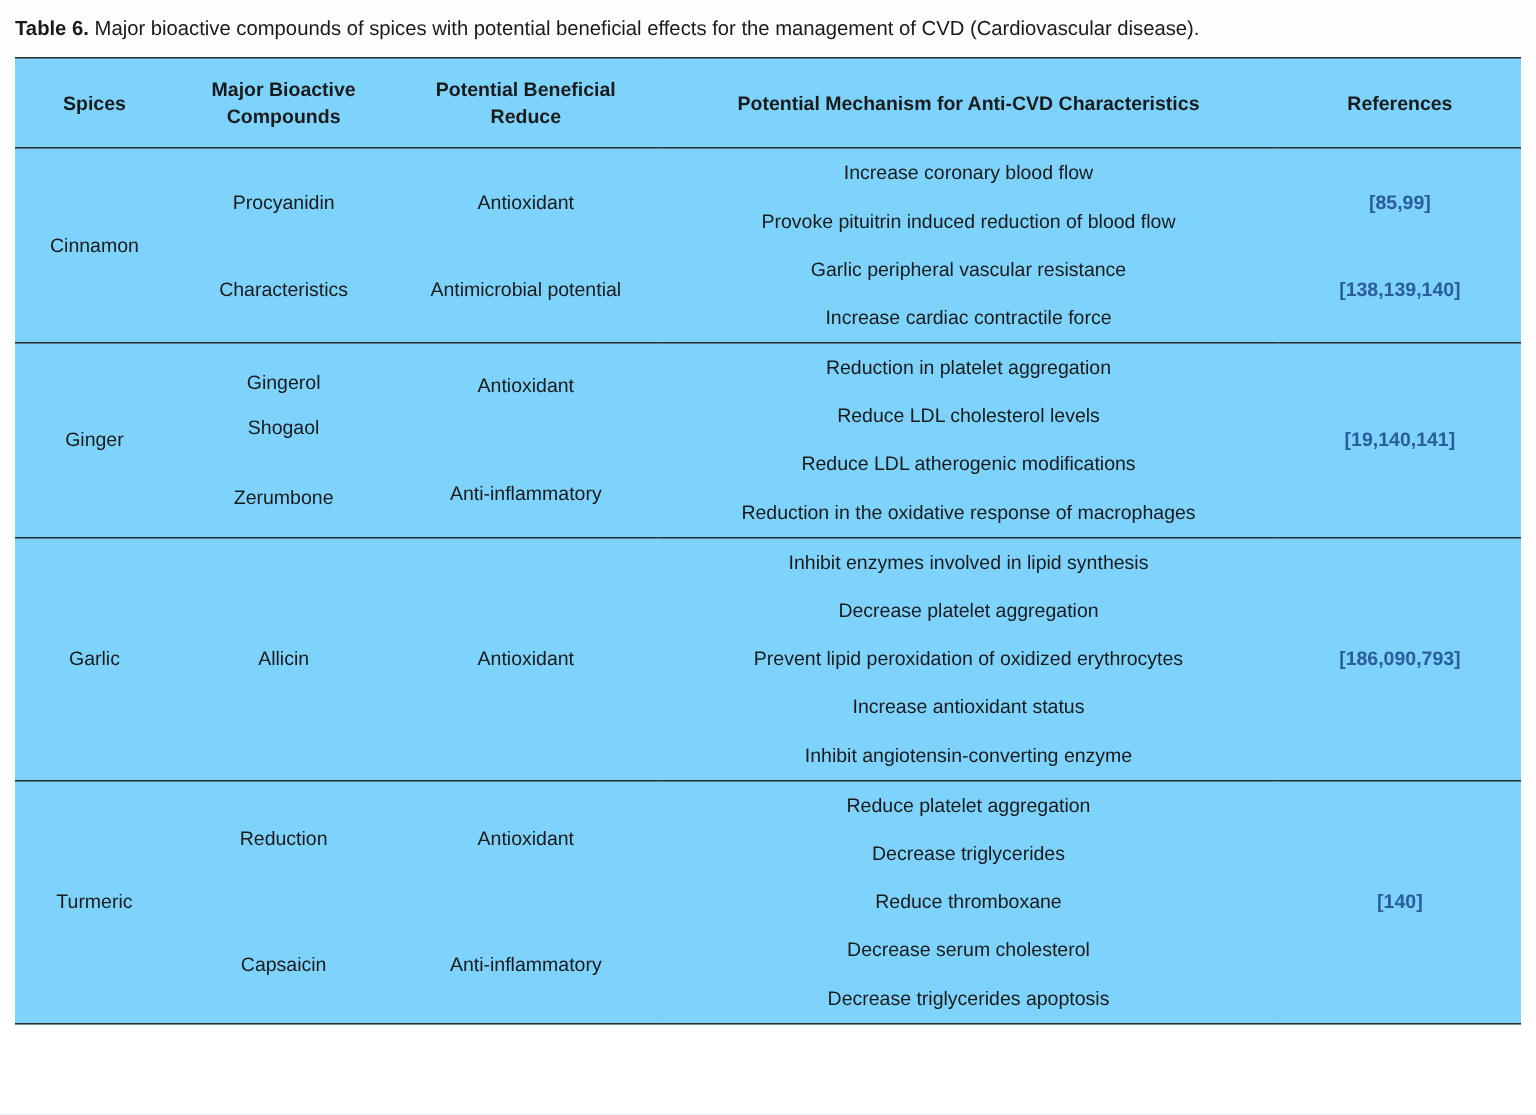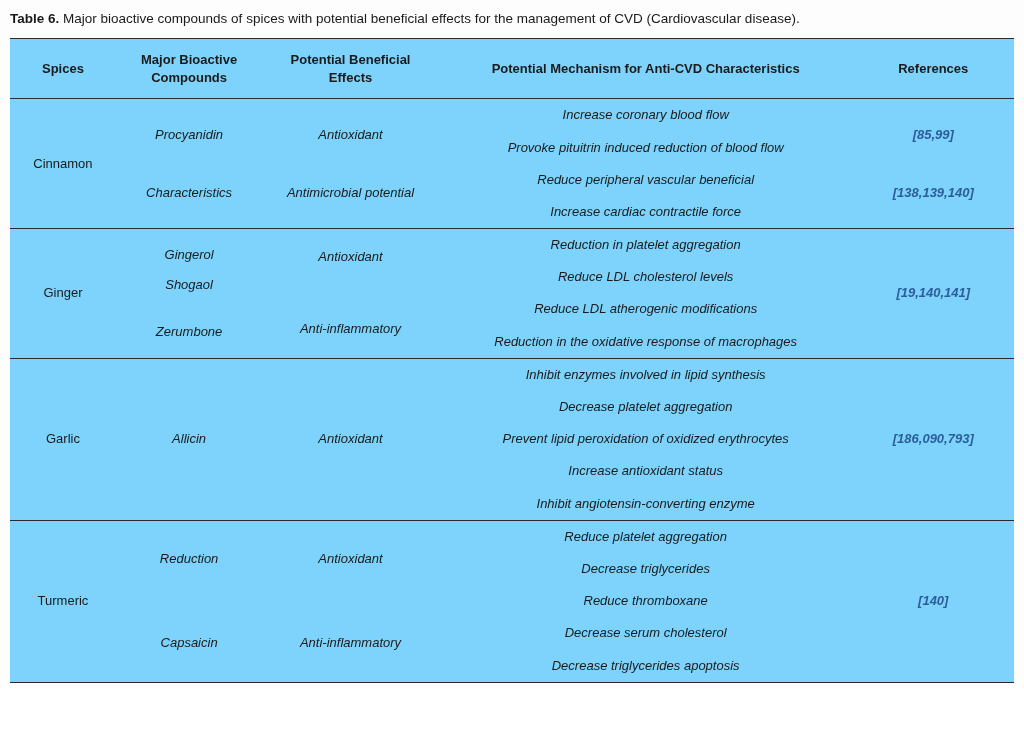--- a/index.html
+++ b/index.html
@@ -67,21 +67,20 @@
   .col-effects { width: 175px; }
   .col-mech { width: 410px; }
   .col-refs { width: 160px; }
 
   .stack {
     display: flex;
     flex-direction: column;
     justify-content: center;
     align-items: center;
     height: 100%;
-    font-style: italic;
   }
   .cell-line {
     padding: 6px 4px;
     width: 100%;
     box-sizing: border-box;
   }
   .mech-list .cell-line {
     padding: 7px 4px;
   }
   .refs {
@@ -110,21 +109,21 @@
       <col class="col-spice">
       <col class="col-compounds">
       <col class="col-effects">
       <col class="col-mech">
       <col class="col-refs">
     </colgroup>
     <thead>
       <tr>
         <th>Spices</th>
         <th>Major Bioactive Compounds</th>
-        <th>Potential Beneficial Effects</th>
+        <th>Potential Beneficial Reduce</th>
         <th>Potential Mechanism for Anti-CVD Characteristics</th>
         <th>References</th>
       </tr>
     </thead>
     <tbody>
 
       <tr class="grp">
         <td class="pad">Cinnamon</td>
         <td>
           <div class="stack">
@@ -135,21 +134,21 @@
         <td>
           <div class="stack">
             <div class="cell-line">Antioxidant</div>
             <div class="cell-line" style="padding-top:34px">Antimicrobial potential</div>
           </div>
         </td>
         <td>
           <div class="stack mech-list">
             <div class="cell-line">Increase coronary blood flow</div>
             <div class="cell-line">Provoke pituitrin induced reduction of blood flow</div>
-            <div class="cell-line">Reduce peripheral vascular beneficial</div>
+            <div class="cell-line">Garlic peripheral vascular resistance</div>
             <div class="cell-line">Increase cardiac contractile force</div>
           </div>
         </td>
         <td class="refs">
           <div class="stack">
             <div class="cell-line">[85,99]</div>
             <div class="cell-line" style="padding-top:34px">[138,139,140]</div>
           </div>
         </td>
       </tr>

